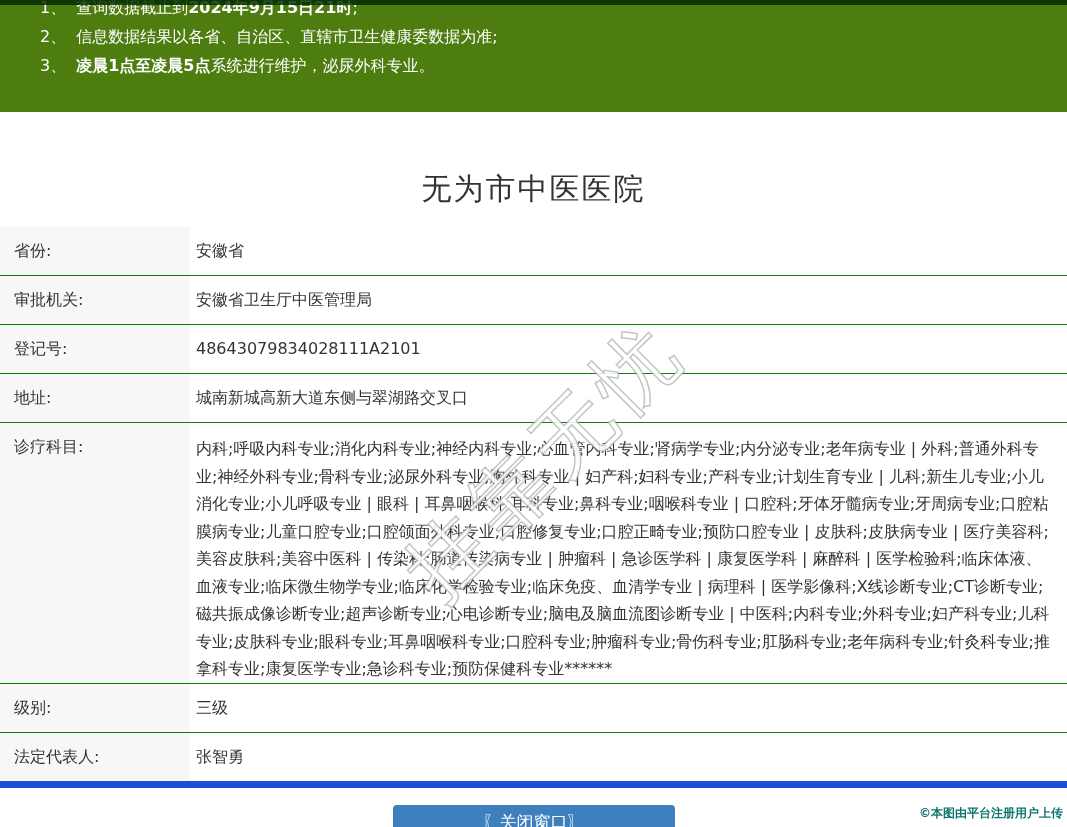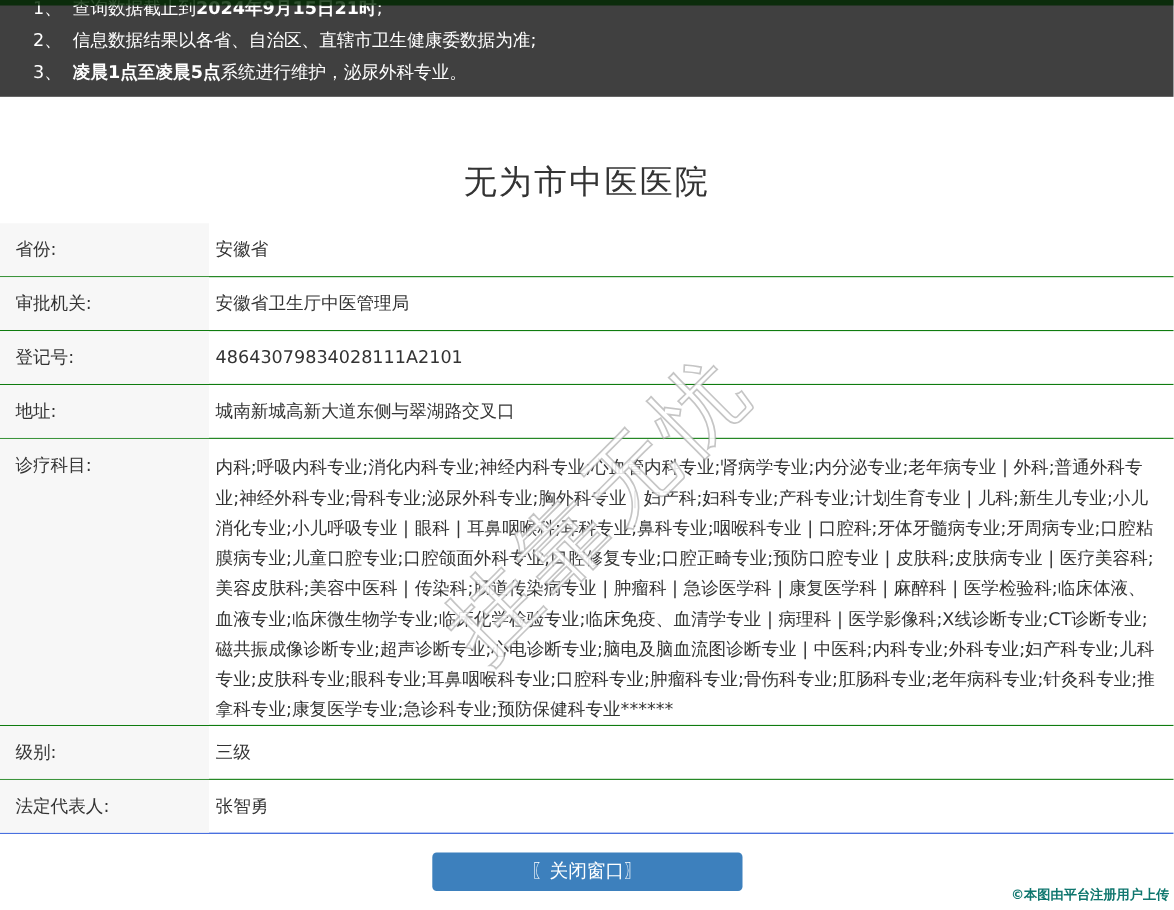--- a/index.html
+++ b/index.html
@@ -10,26 +10,26 @@
     overflow:hidden;
     background:#ffffff;
     font-family:"DejaVu Sans","Liberation Sans",sans-serif;
     color:#333;
   }
 
   
   .notice{
     position:relative;
     width:100%;
-    height:88px;
+    height:112px;
     box-sizing:border-box;
-    background:#404040;
+    background:#4d7c0f;
     color:#ffffff;
     overflow:hidden;
-    padding:0 10px 0 30px;
+    padding:0 10px 0 40px;
   }
   .notice .topstrip{
     position:absolute;top:0;left:0;right:0;height:5px;
     background:rgba(0,40,0,0.82);
   }
   .notice-line{
     line-height:29px;
     font-size:16px;
     white-space:nowrap;
   }
@@ -49,21 +49,21 @@
 
   
   .info-table{
     margin-top:17px;
     width:100%;
   }
   .info-row{
     display:flex;
     border-bottom:1px solid #0f7c0f;
   }
-  .info-row:last-child{border-bottom:1px solid #1d4ed8;}
+  .info-row:last-child{border-bottom:7px solid #1d4ed8;}
   .cell-label{
     flex:0 0 190px;
     box-sizing:border-box;
     background:#f7f7f7;
     padding:13px 10px 13px 14px;
     font-size:16px;
     line-height:22px;
   }
   .cell-value{
     flex:1;

